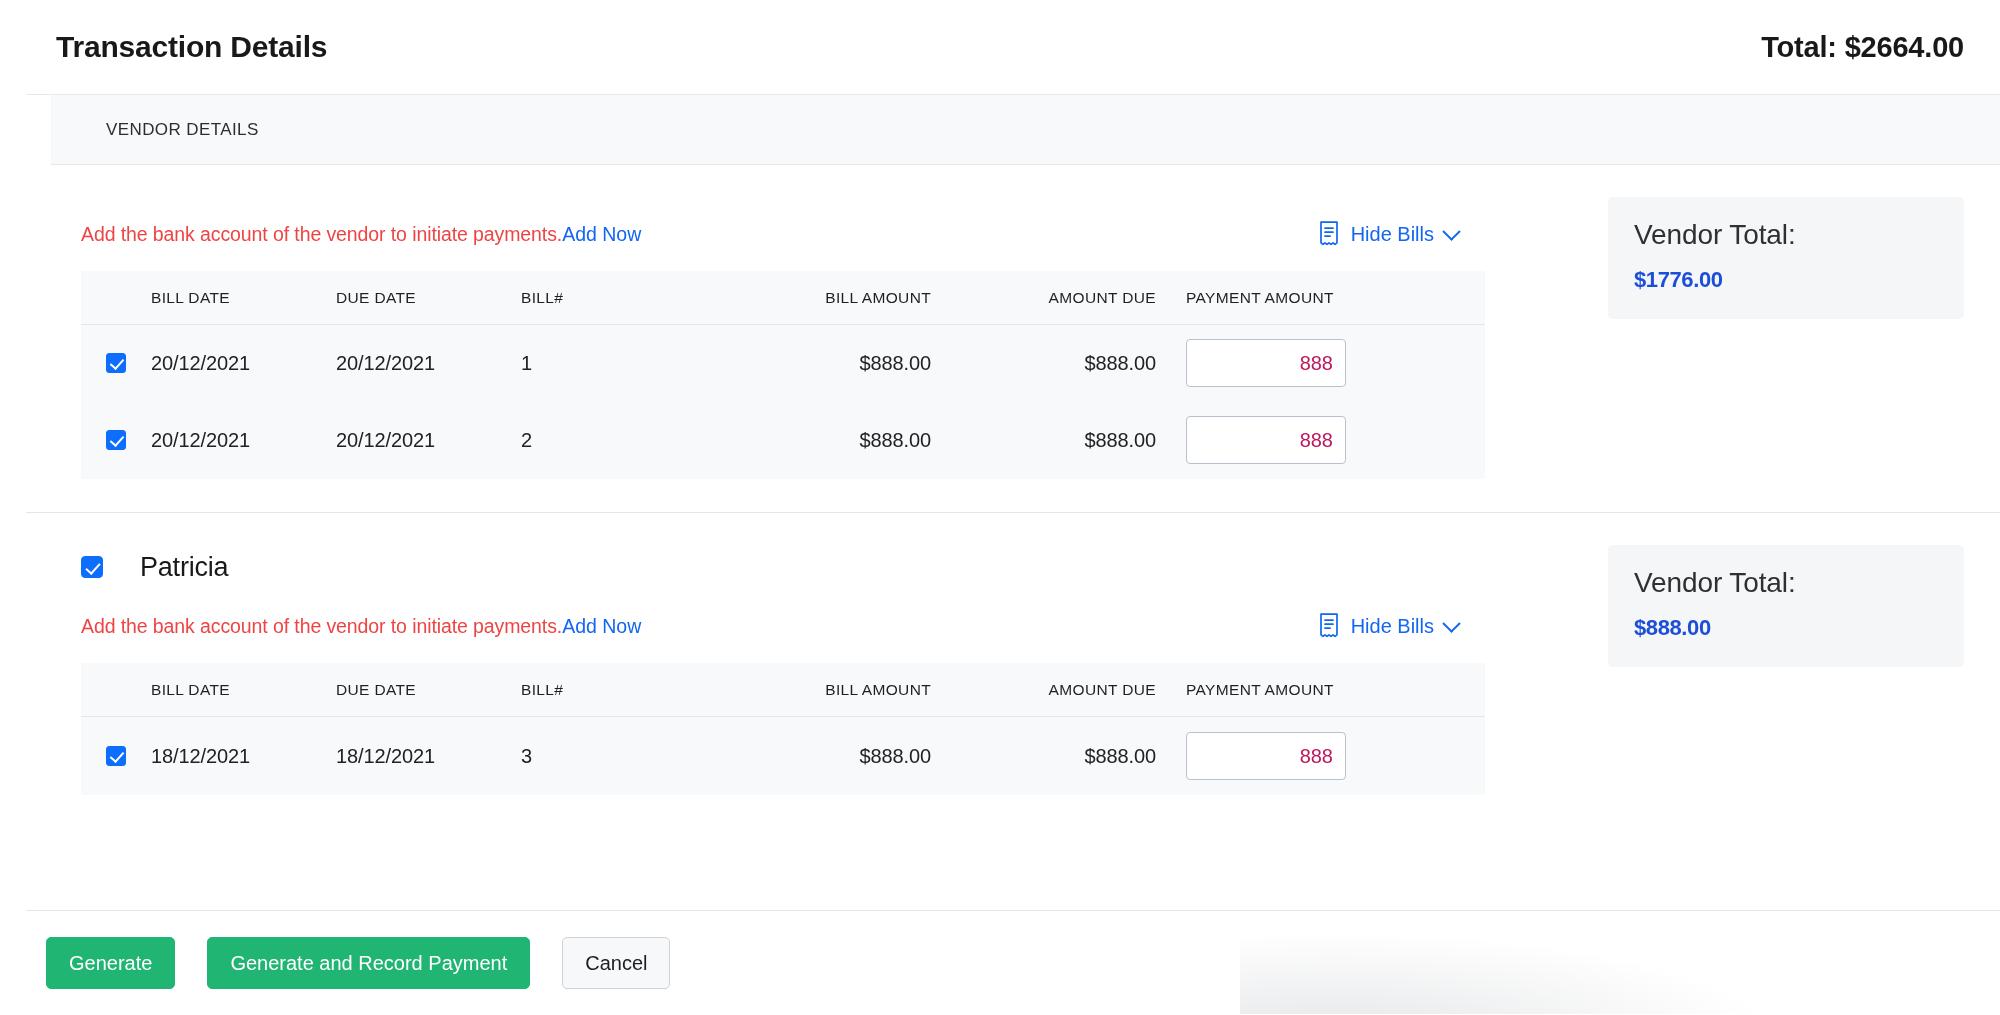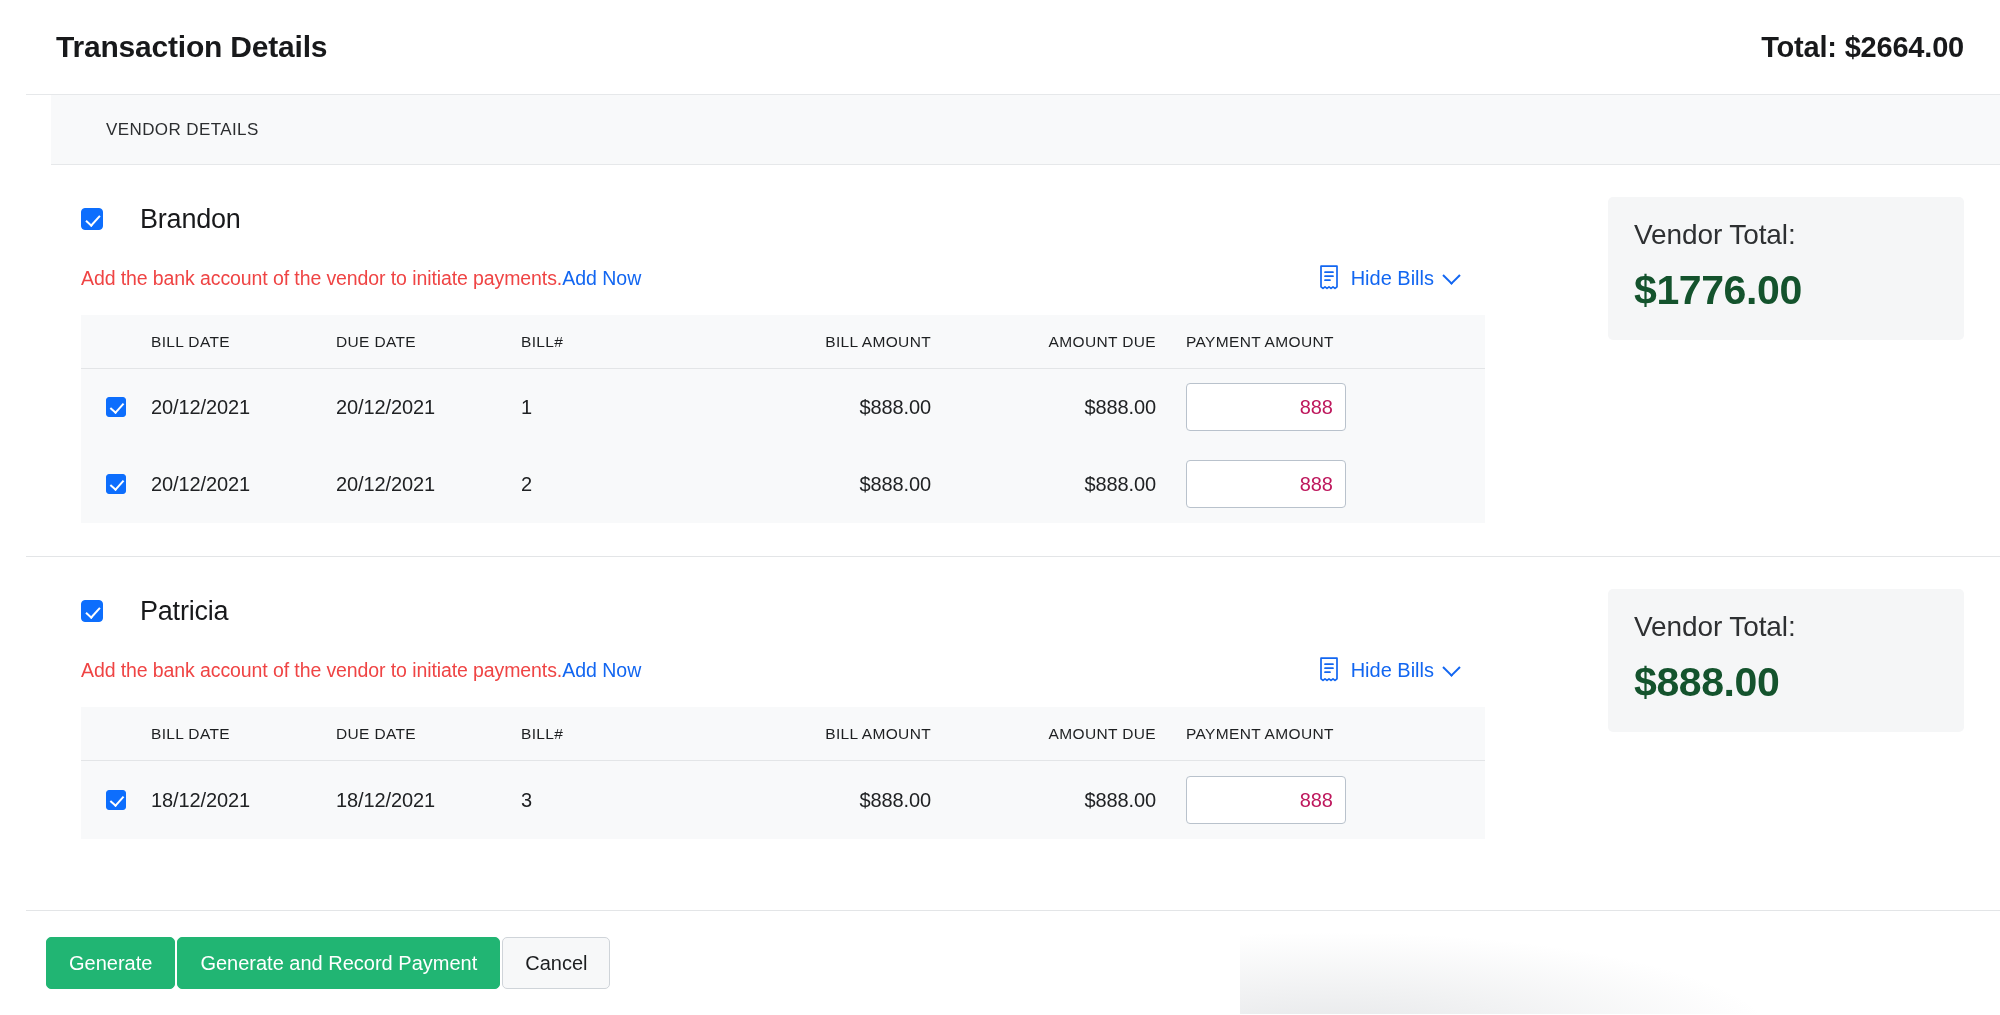--- a/index.html
+++ b/index.html
@@ -246,37 +246,37 @@
     background: #f5f6f7;
     border-radius: 5px;
     padding: 22px 26px 26px 26px;
   }
   .vt-label {
     font-size: 28px;
     color: #2e3032;
     letter-spacing: -0.1px;
   }
   .vt-value {
-    font-size: 41px;
+    font-size: 22px;
     font-weight: 600;
-    color: #14532d;
+    color: #1d4ed8;
     margin-top: 16px;
     letter-spacing: -0.4px;
   }
 
   
   .footer {
     position: relative;
     height: 104px;
     background: #ffffff;
     border-top: 1px solid #e3e5e7;
     display: flex;
     align-items: center;
     padding-left: 20px;
-    gap: 2px;
+    gap: 32px;
   }
   .btn {
     font-family: "Liberation Sans", sans-serif;
     font-size: 20px;
     border-radius: 5px;
     padding: 0 22px;
     height: 52px;
     cursor: pointer;
     border: 1px solid transparent;
     line-height: 1;
@@ -317,24 +317,20 @@
 
   <div class="section-bar">
     <div class="section-bar-label">VENDOR DETAILS</div>
   </div>
 
   <div class="body">
 
     <div class="vendor-block">
       <div class="vendor-inner">
 
-        <div class="vendor-head">
-          <input type="checkbox" class="cbx" checked="" style="">
-          <div class="vendor-name">Brandon</div>
-        </div>
 
         <div class="vendor-subrow">
           <span class="vendor-hint">Add the bank account of the vendor to initiate payments.</span>
           <a class="add-now" href="#">Add Now</a>
 
           <div class="hide-bills">
             <span>
               <svg class="receipt-icon" width="22" height="26" viewBox="0 0 22 26" fill="none" xmlns="http://www.w3.org/2000/svg">
                 <path d="M3 1.2h16v20.6l-2 1.6-2-1.6-2 1.6-2-1.6-2 1.6-2-1.6-2 1.6-2-1.6z" stroke="#1266f1" stroke-width="1.7" stroke-linejoin="round" fill="none"></path>
                 <path d="M7 7.2h8M7 11.2h8M7 15.2h5" stroke="#1266f1" stroke-width="1.7" stroke-linecap="round"></path>

